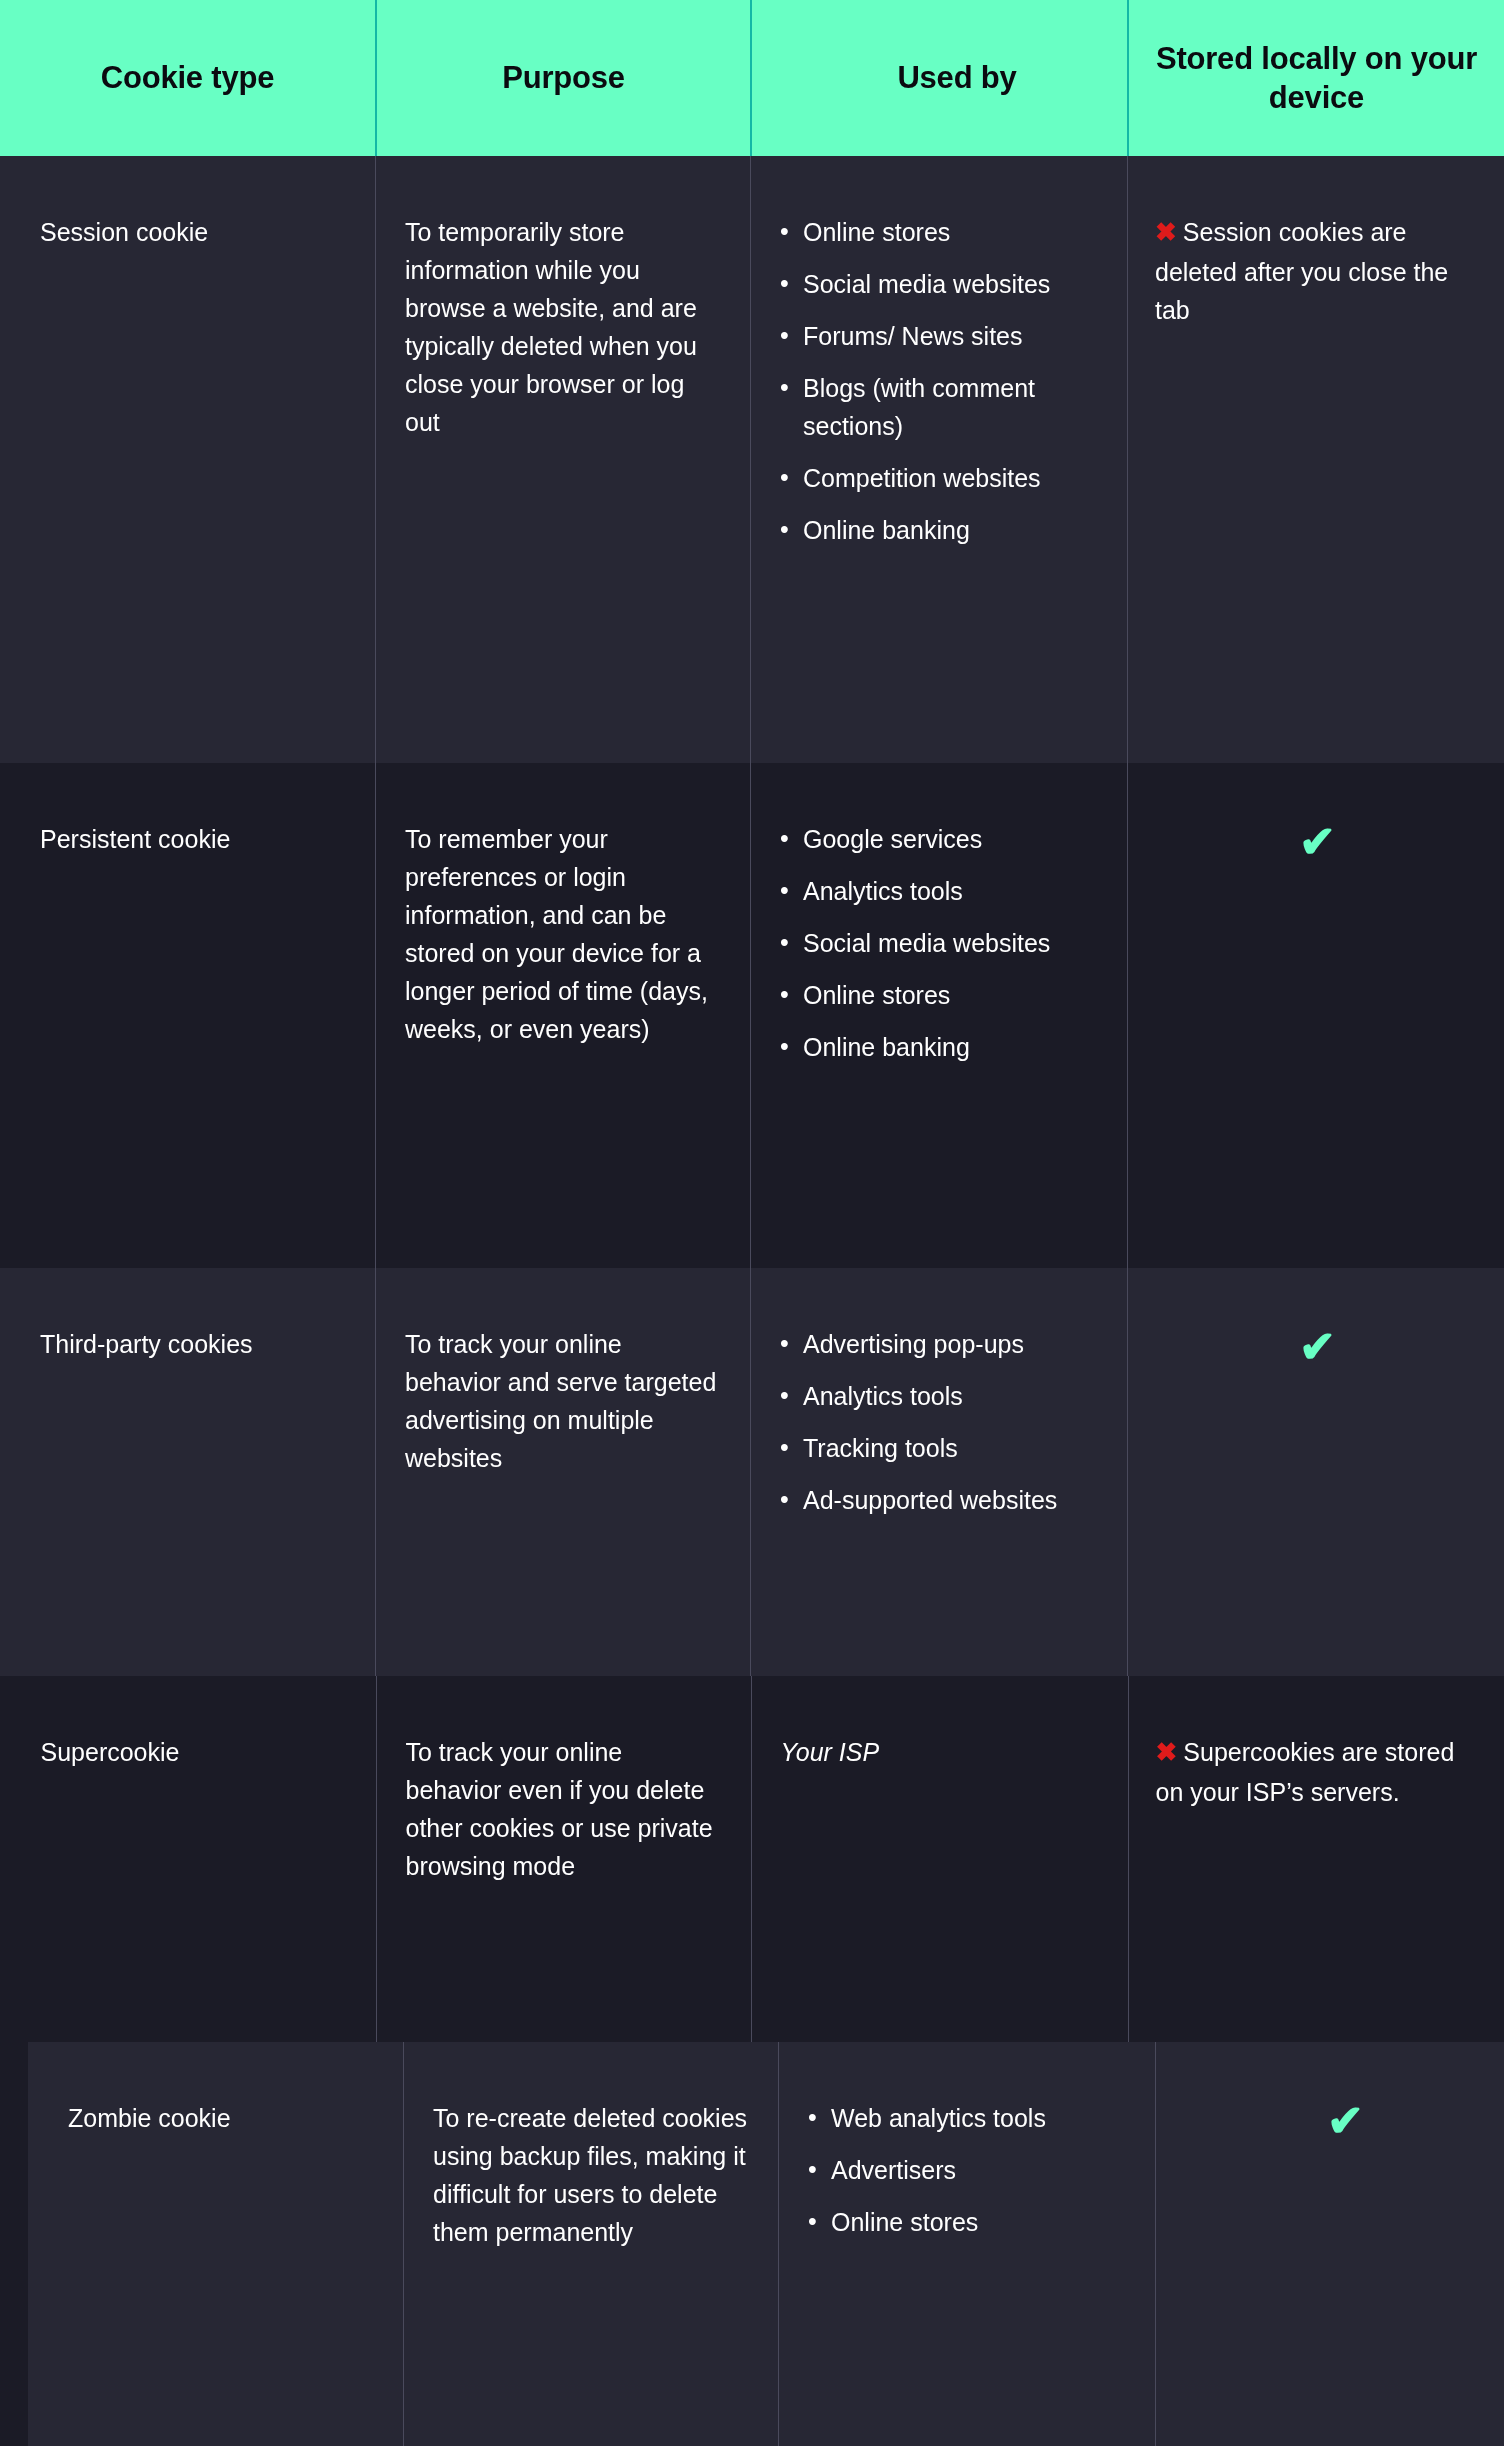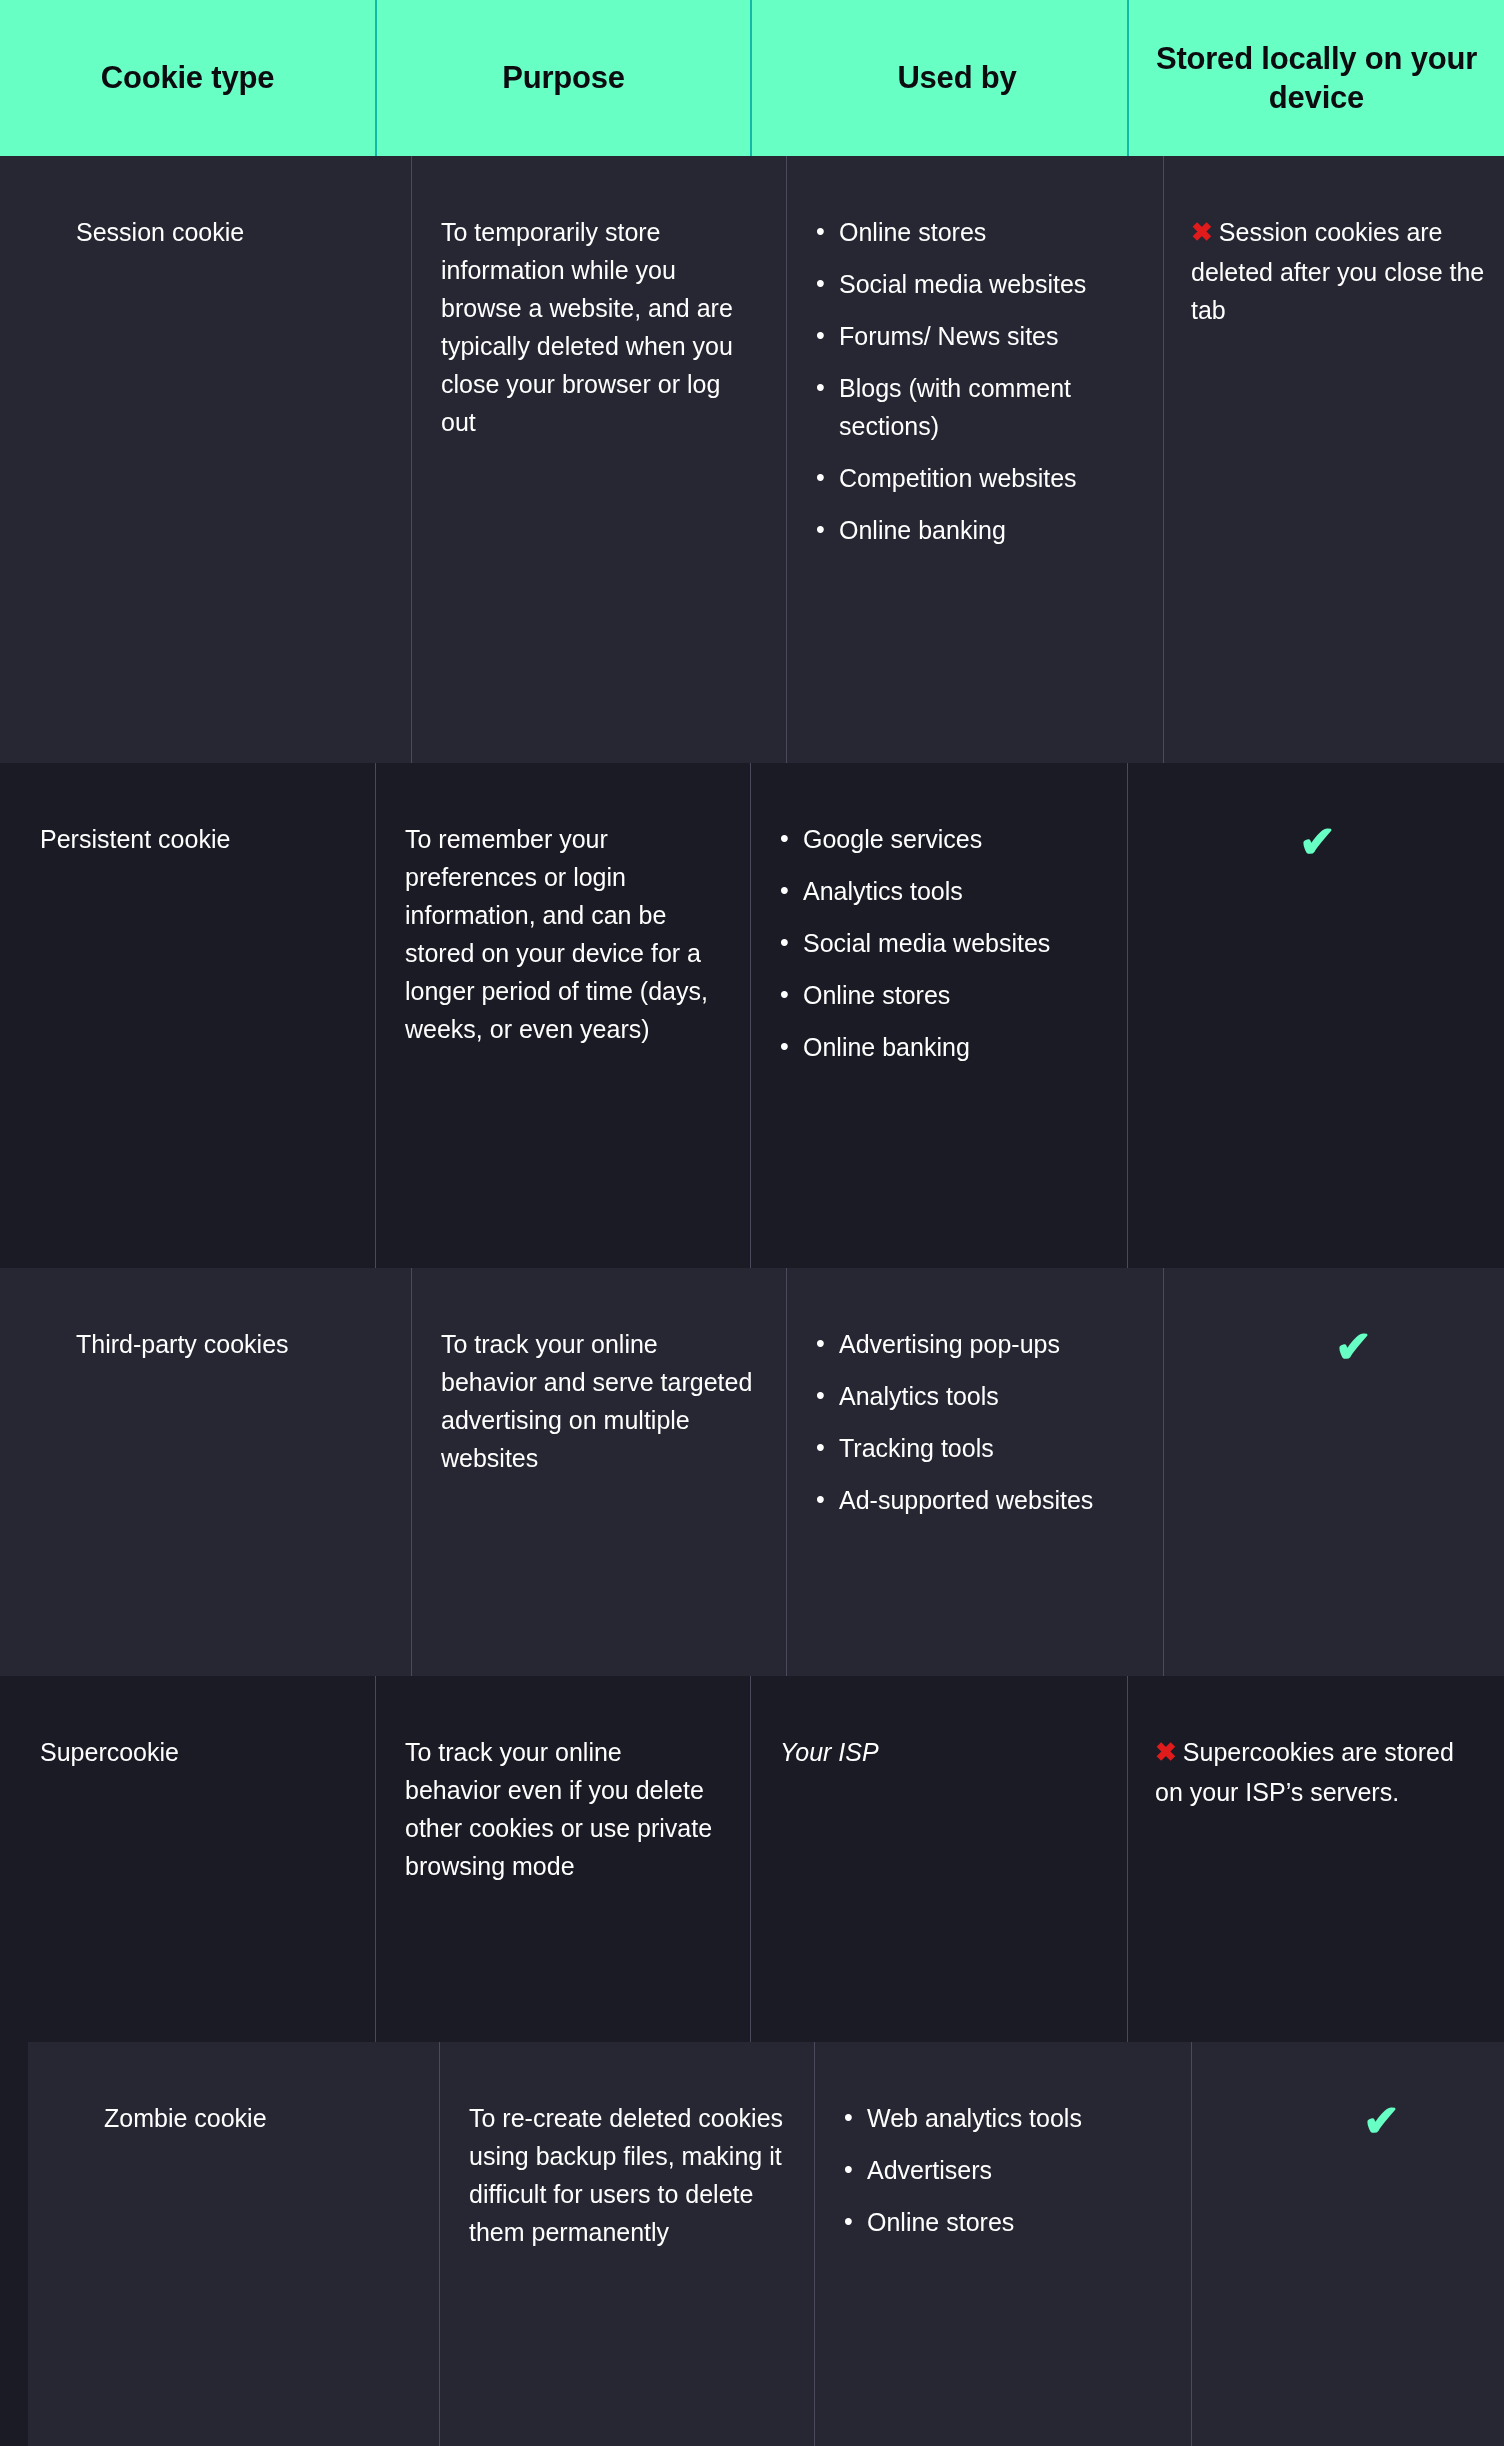--- a/index.html
+++ b/index.html
@@ -53,27 +53,27 @@
   .th.col2 { width: 373px; flex: 0 0 373px; }
   .th.col3 { width: 375px; flex: 0 0 375px; }
   .th.col4 { width: 375px; flex: 0 0 375px; }
 
   
   .tr {
     display: flex;
     box-sizing: border-box;
     position: relative;
   }
-  .tr.light { background: #272734; padding-left: 36px; }
+  .tr.light { background: #272734; }
   .tr.dark  { background: #1b1b26; }
 
   .r1 { height: 607px; flex: 0 0 607px; }
   .r2 { height: 505px; flex: 0 0 505px; }
   .r3 { height: 408px; flex: 0 0 408px; }
-  .r4 { height: 366px; flex: 0 0 366px; }
+  .r4 { height: 366px; flex: 0 0 366px; justify-content: center; }
   .r5 { height: 404px; flex: 0 0 404px; margin-left: 28px; }
 
   .td {
     box-sizing: border-box;
     position: relative;
     padding: 57px 32px 0 40px;
     color: #ffffff;
     font-size: 25px;
     line-height: 1.52;
   }

